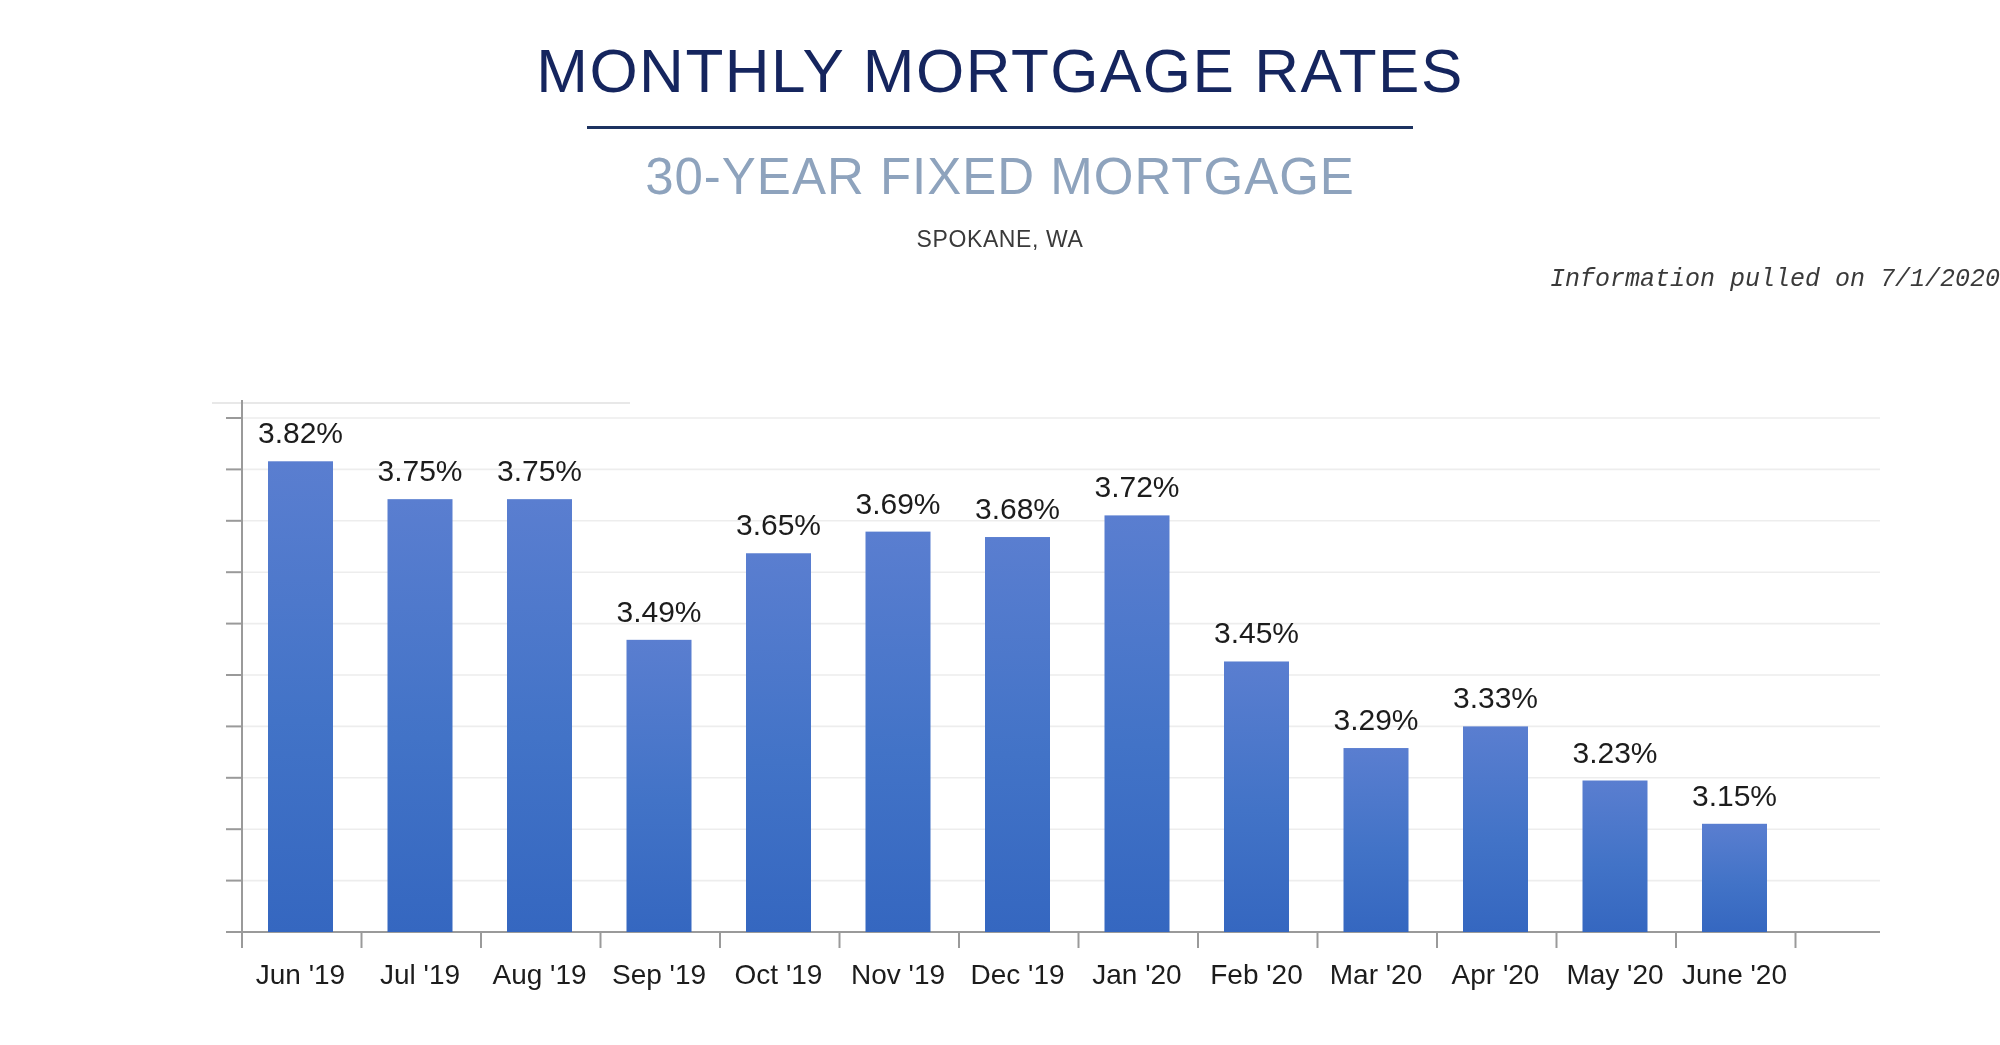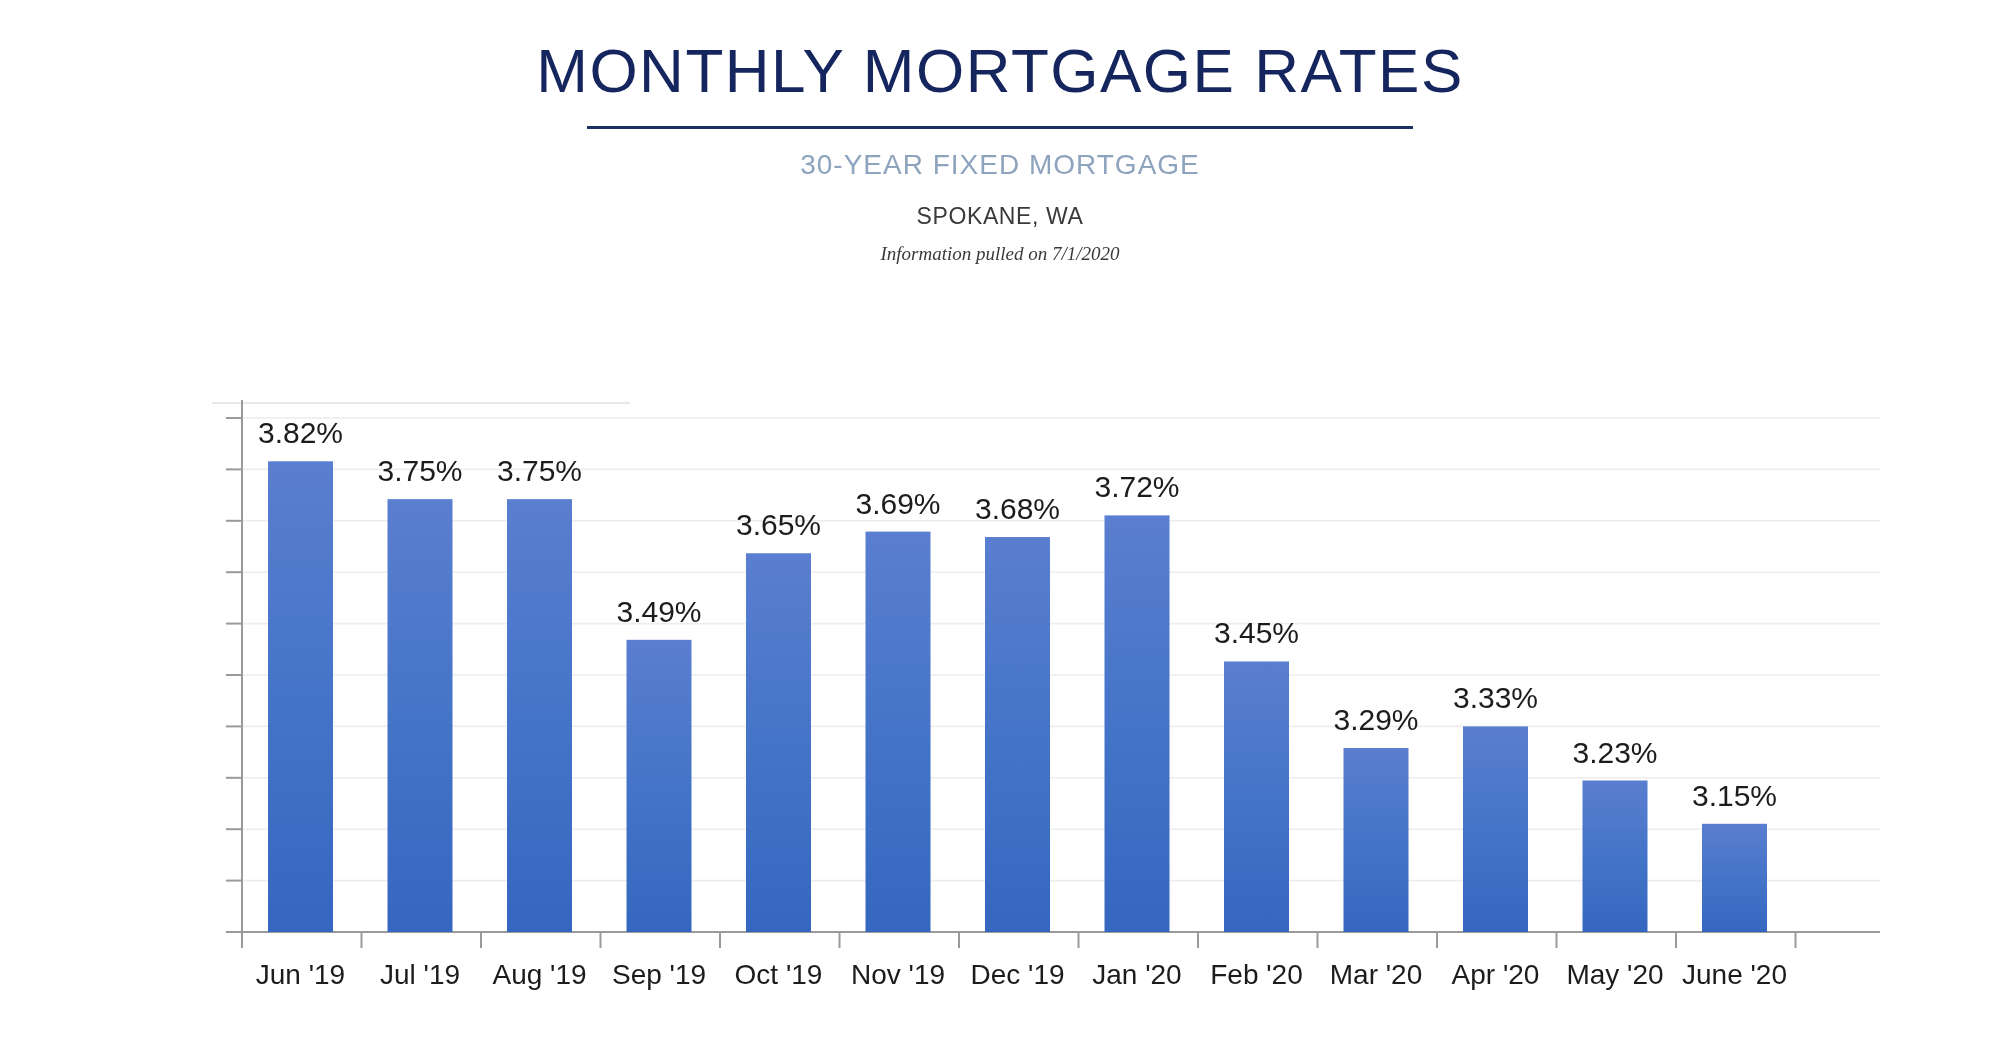--- a/index.html
+++ b/index.html
@@ -35,43 +35,44 @@
   }
   #title-rule {
     width: 826px;
     height: 3px;
     background: #1d3260;
     margin: 24px auto 0 auto;
   }
   #chart-subtitle {
     margin: 0;
     padding-top: 22px;
-    font-size: 28px;
+    font-size: 51px;
     font-weight: 400;
     letter-spacing: 1px;
     color: #8ea3bd;
     line-height: 1.0;
   }
   #chart-location {
     margin: 0;
     padding-top: 26px;
     font-size: 23px;
     font-weight: 400;
     letter-spacing: 0.6px;
     color: #3a3a3a;
     line-height: 1.0;
   }
   #chart-note {
     margin: 0;
     padding-top: 16px;
-    font-family: Liberation Serif, serif;
+    font-family: Liberation Mono, monospace;
     font-style: italic;
-    font-size: 19px;
+    font-size: 25px;
     color: #3a3a3a;
     line-height: 1.0;
+    text-align: right;
   }
 
   
   #plot-area {
     position: absolute;
     left: 0;
     top: 0;
     width: 2000px;
     height: 1045px;
   }

